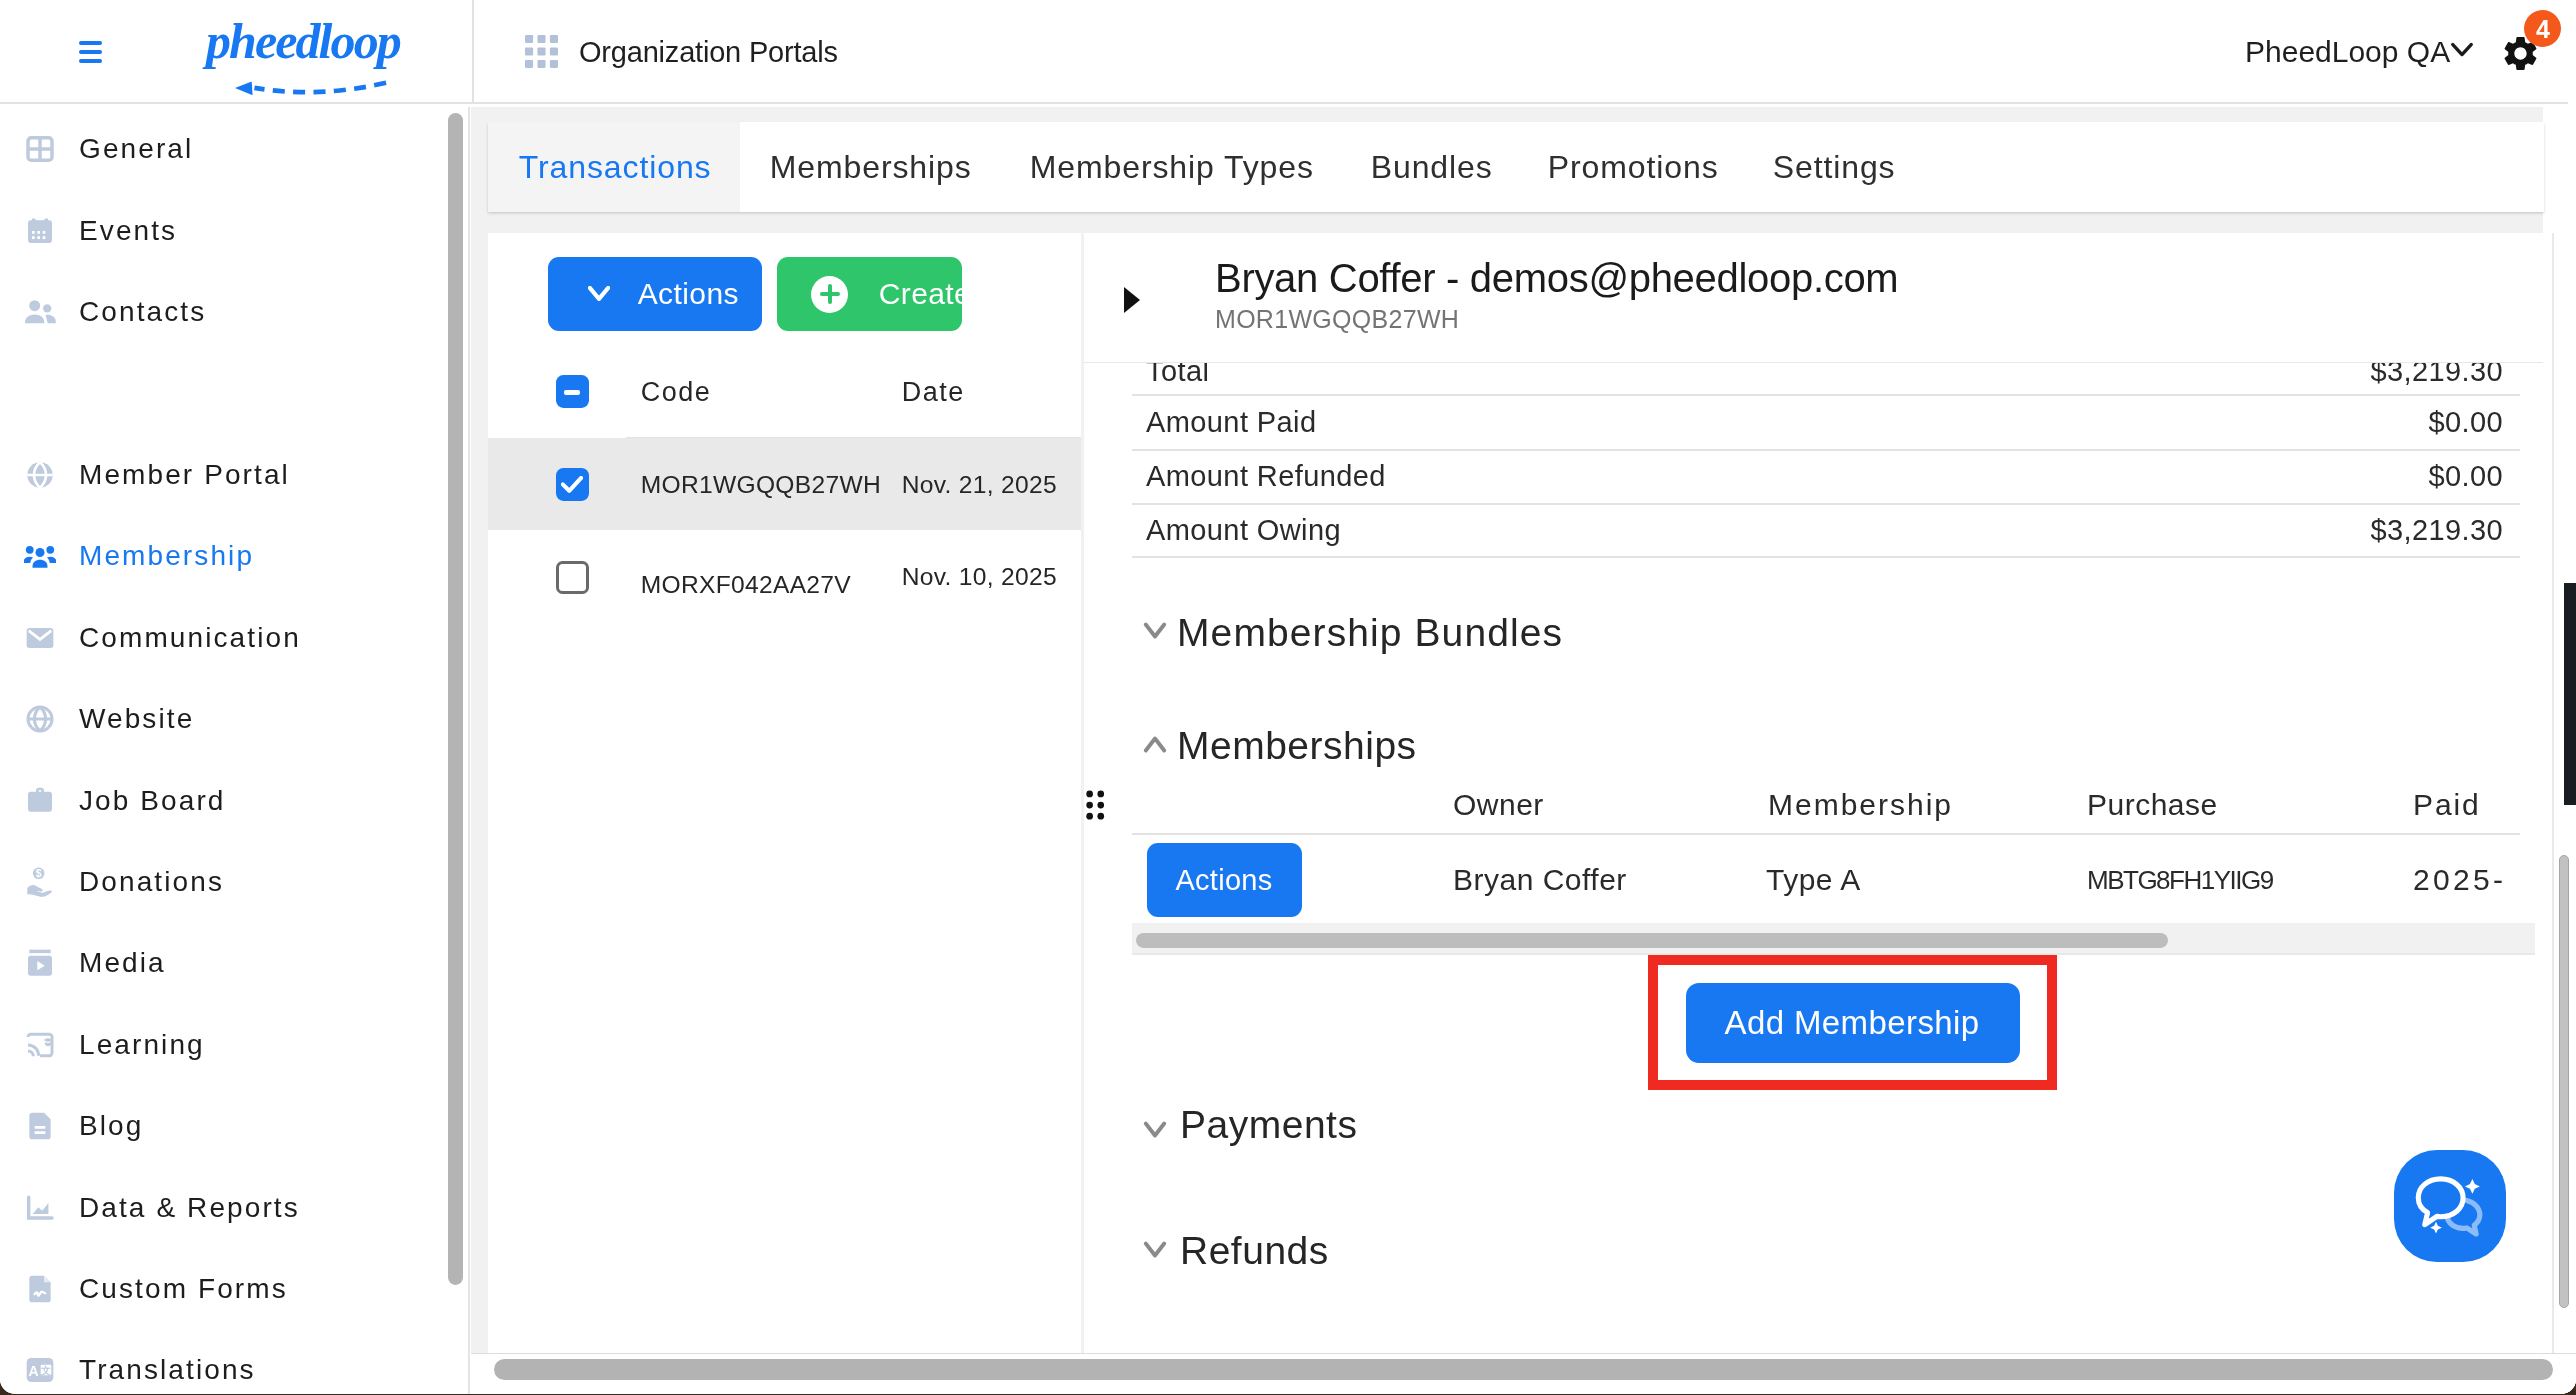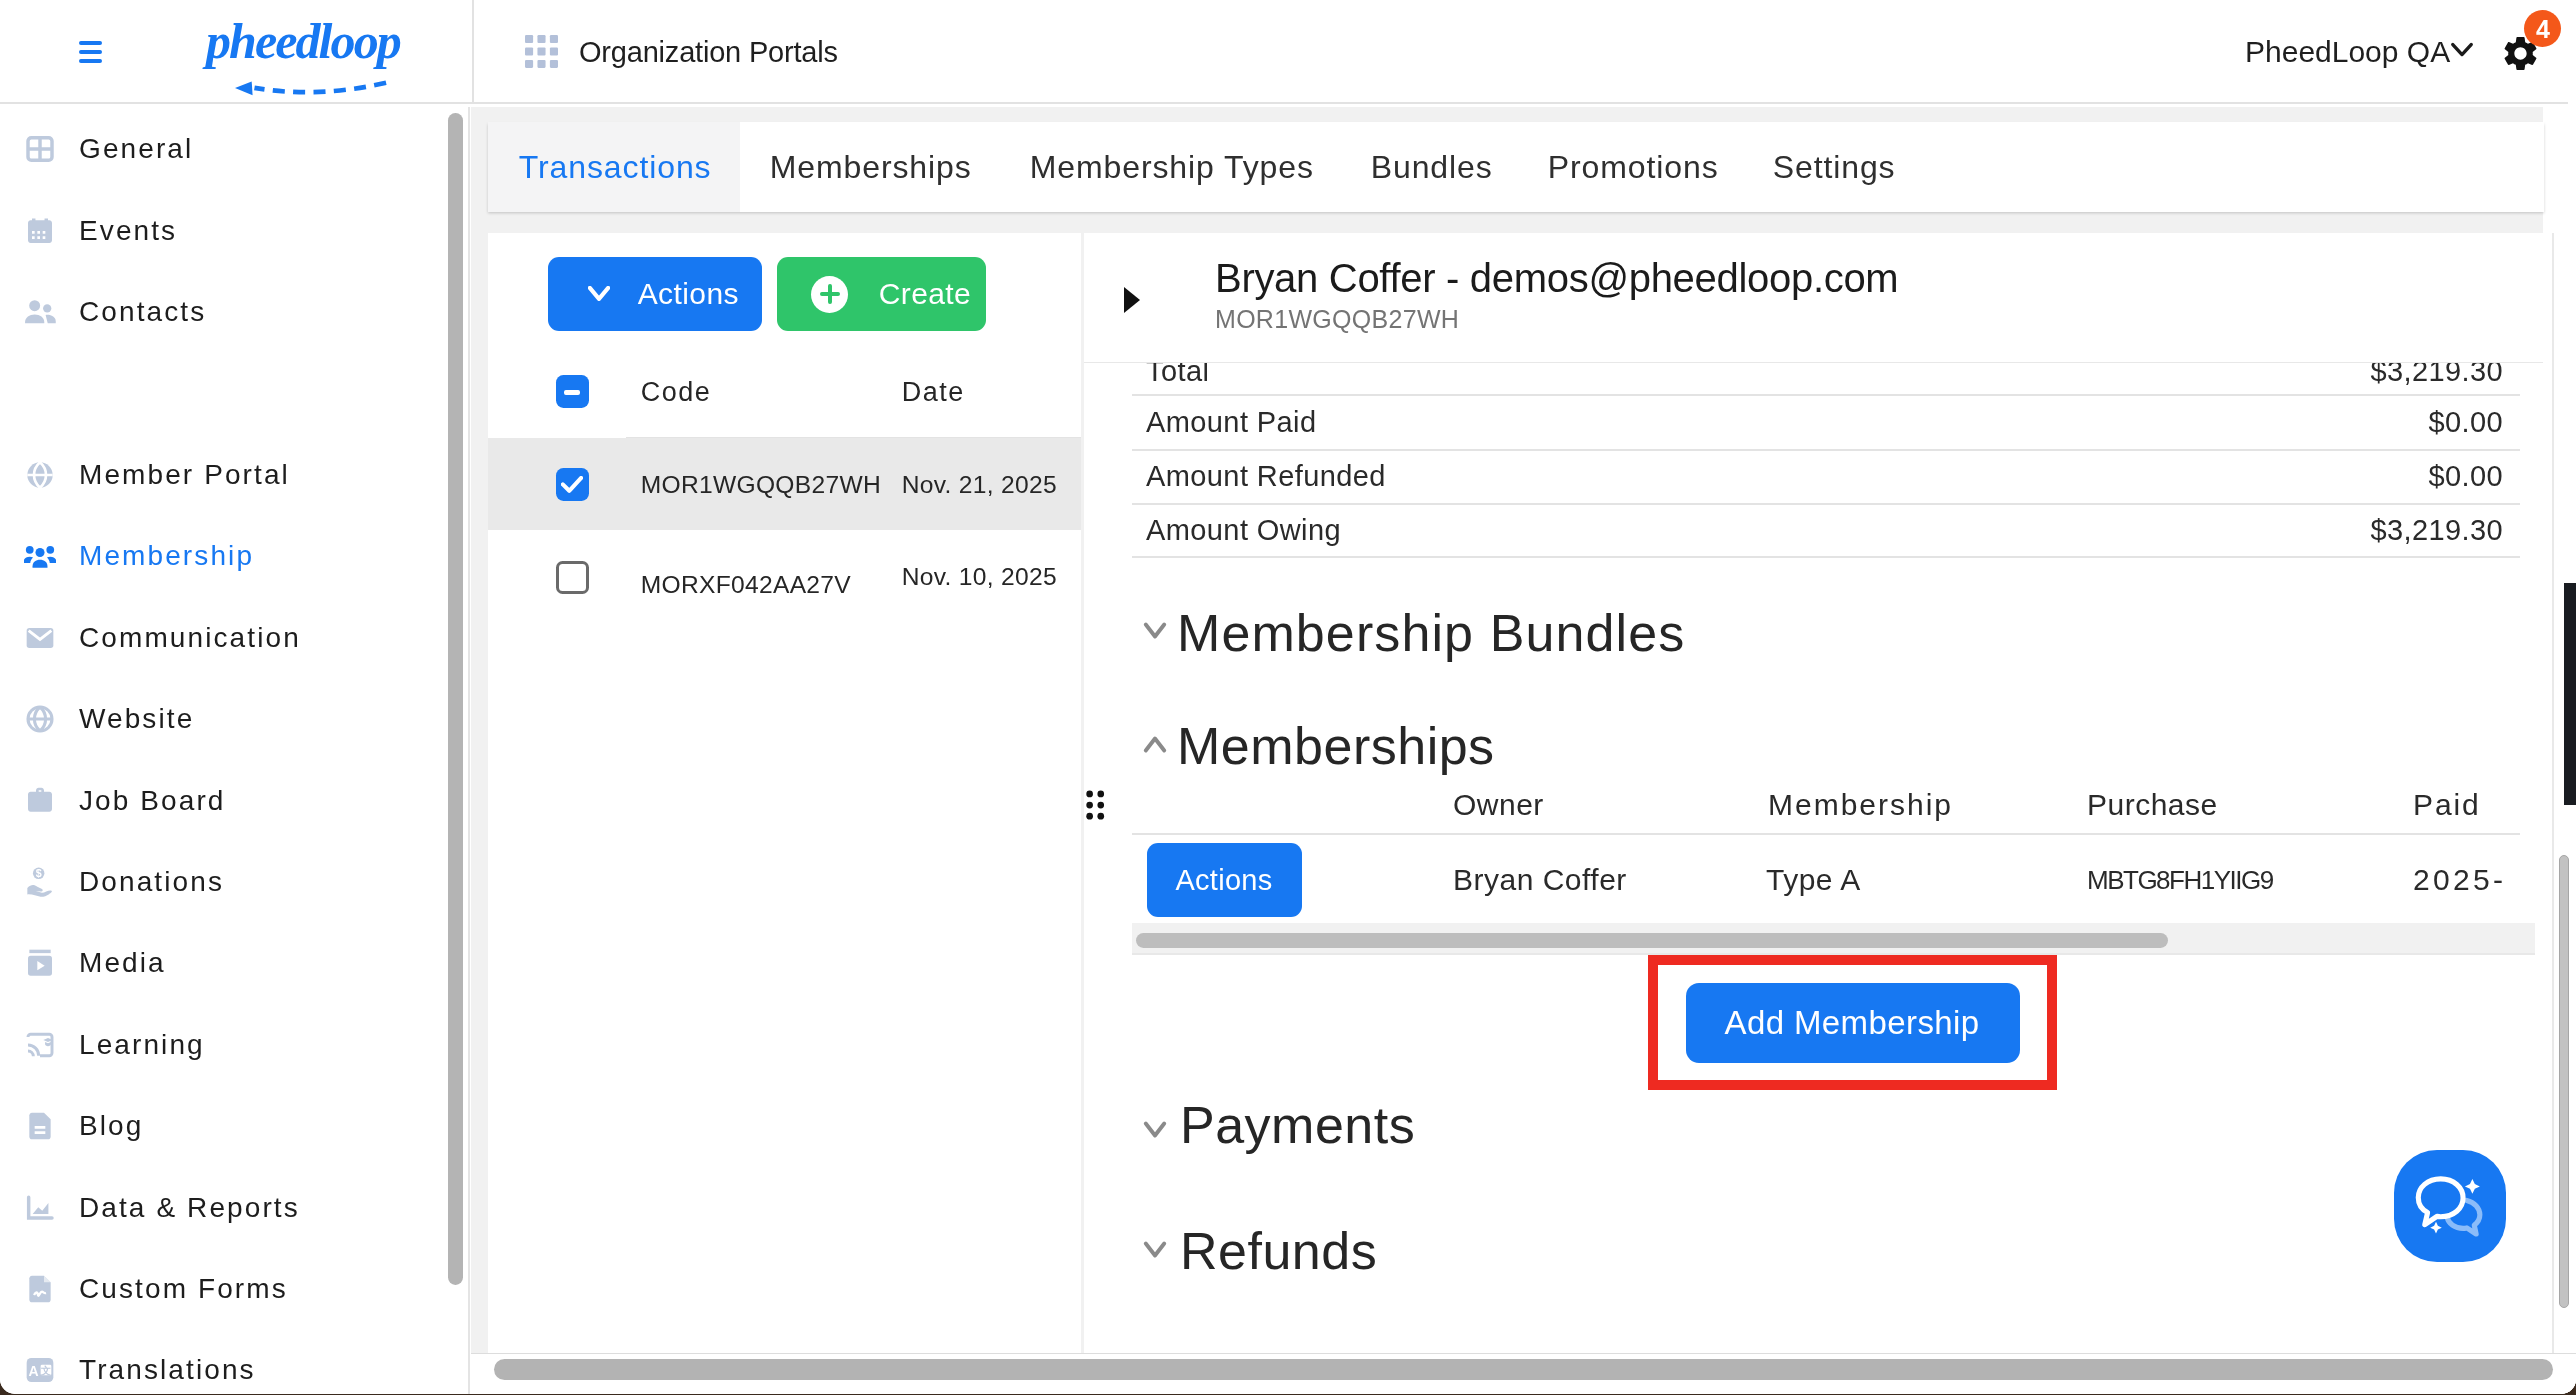--- a/index.html
+++ b/index.html
@@ -38,21 +38,21 @@
   
   #lcard { position:absolute; left:16.7px; top:126px; width:593px; height:1120px; background:#fff; }
   .btn { position:absolute; border-radius:11px; background:#1778f2; color:#fff; }
   #rowsel { position:absolute; left:0; top:205px; width:593px; height:92px; background:#e9e9e9; }
   .cb { position:absolute; left:68px; width:33px; height:33px; border-radius:7.4px; background:#1778f2; }
   .ltext { font-size:24.6px; letter-spacing:0.3px; color:#262626; }
   .lhead { font-size:27px; letter-spacing:1.5px; color:#262626; }
 
   
   #rcard { position:absolute; left:613px; top:126px; width:1459px; height:1120px; background:#fff; }
-  .sec { font-size:52px; letter-spacing:0.5px; color:#262626; }
+  .sec { font-size:39px; letter-spacing:0.5px; color:#262626; }
   .chev { position:absolute; width:24px; height:24px; }
   .tcell { font-size:30px; letter-spacing:0.5px; color:#2a2a2a; }
   .amlabel { font-size:29px; letter-spacing:0.4px; color:#2a2a2a; }
   .hline { position:absolute; height:1.9px; background:#e3e3e3; }
 
   #chat { position:absolute; left:2394px; top:1150px; width:112px; height:112px; background:#1778f2; border-radius:43px; }
   #blkthumb { position:absolute; left:2564px; top:583px; width:12px; height:222px; background:#191c21; }
   #grythumb { position:absolute; left:2559px; top:855px; width:10.2px; height:453px; background:#c2c2c2; border:0.9px solid #a6a6a6; border-radius:5.6px; }
 
   
@@ -232,21 +232,21 @@
       <div class="tab" style="left:1285px;">Settings</div>
     </div>
 
     <div id="lcard">
       <div class="btn" style="left:60px; top:24px; width:214px; height:74px;">
         <svg class="abs" style="left:40px; top:29px;" width="22" height="16.7" viewBox="0 0 24 18">
             <path d="M2 2 L12 14 L22 2" fill="none" stroke="#fff" stroke-width="4.5" stroke-linecap="round" stroke-linejoin="round"></path>
           </svg>
         <div class="txt" style="left:90px; top:37px; font-size:30px; letter-spacing:0.4px;">Actions</div>
       </div>
-      <div class="btn" style="left:289px; top:24px; width:209px; height:74px; background:#2fc56a;padding-left:26px;">
+      <div class="btn" style="left:289px; top:24px; width:185px; height:74px; background:#2fc56a;padding-left:26px;">
         <div class="abs" style="left:34px; top:18.6px; width:37px; height:37px; border-radius:50%; background:#fff;"></div>
         <div class="abs" style="left:43px; top:35px; width:20.4px; height:4.2px; background:#2fc56a; border-radius:1.9px;"></div>
         <div class="abs" style="left:51px; top:27px; width:4.2px; height:20.4px; background:#2fc56a; border-radius:1.9px;"></div>
         <div class="txt" style="left:102px; top:37px; font-size:30px; letter-spacing:0.4px;">Create</div>
       </div>
 
       <div class="cb" style="top:142px;"></div>
       <div class="abs" style="left:76px; top:157px; width:16.7px; height:4.6px; background:#fff; border-radius:1.9px;"></div>
       <div class="txt lhead" style="left:153px; top:159px;">Code</div>
       <div class="txt lhead" style="left:414px; top:159px;">Date</div>

